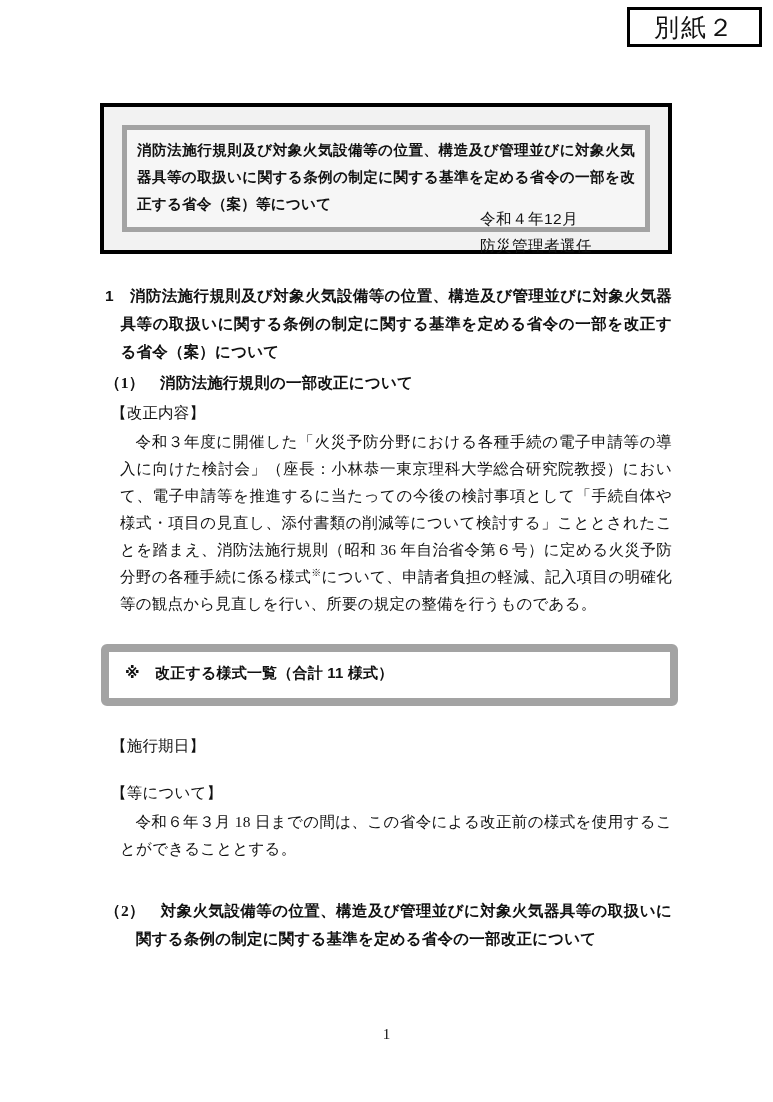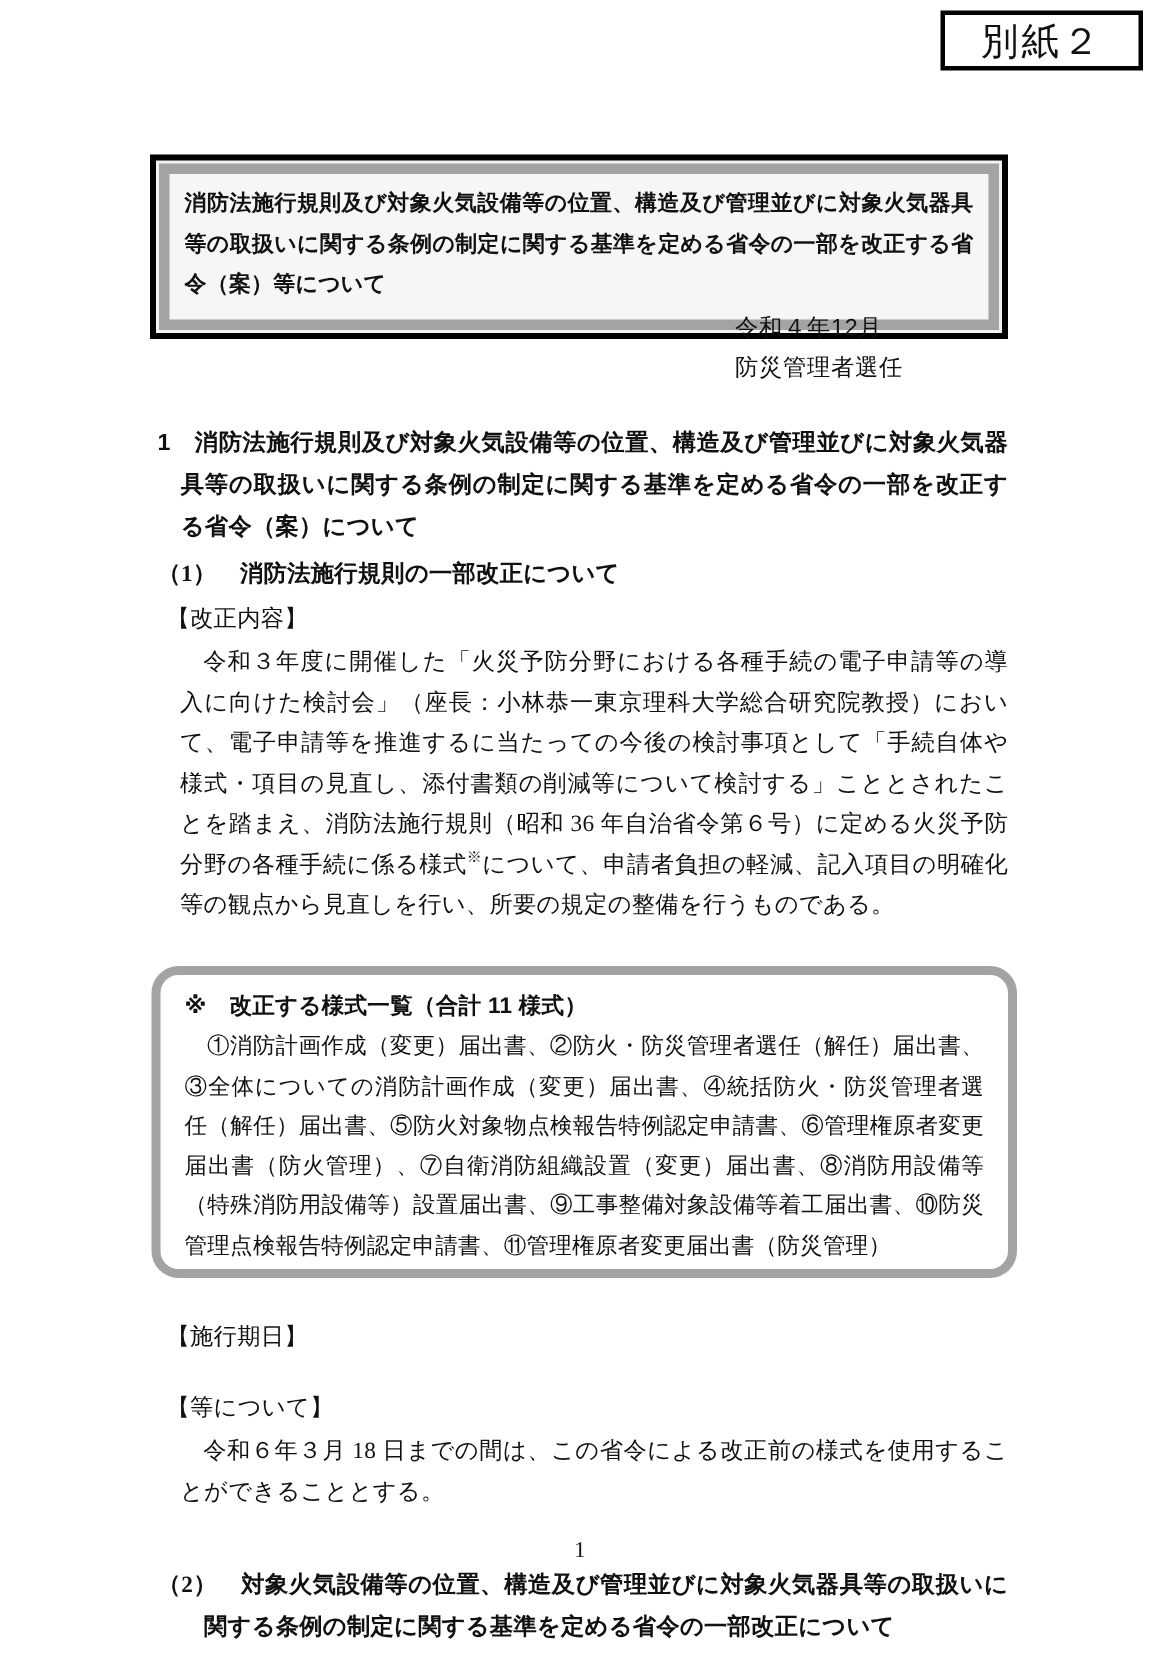--- a/index.html
+++ b/index.html
@@ -32,36 +32,36 @@
   .title-box {
     position: absolute;
     top: 103px;
     left: 100px;
     width: 572px;
     box-sizing: border-box;
     border: 4px solid #000;
     background: #f2f2f2;
   }
   .title-box-inner {
-    margin: 2px;
-    border: 7px solid #a3a3a3;
+    margin: 18px;
+    border: 5px solid #a3a3a3;
     padding: 7px 10px 9px 10px;
     background: #f6f6f6;
     font-family: "Liberation Sans", "DejaVu Sans", sans-serif;
     font-weight: bold;
     font-size: 14.6px;
     line-height: 1.85;
     letter-spacing: 0.2px;
     text-align: justify;
   }
   
   .byline {
     position: absolute;
     top: 205px;
-    left: 490px;
+    left: 480px;
     font-family: "Liberation Sans", "DejaVu Sans", sans-serif;
     font-size: 15.5px;
     line-height: 27px;
     letter-spacing: 0.5px;
   }
   
   .content {
     position: absolute;
     top: 282px;
     left: 105px;
@@ -107,23 +107,23 @@
     vertical-align: super;
     font-size: 10px;
     line-height: 0;
   }
   
   .note-box {
     margin-top: 27px;
     margin-left: -4px;
     width: 577px;
     box-sizing: border-box;
-    border: 6px solid #a3a3a3;
-    border-radius: 18px;
-    padding: 8px 16px 2px 16px;
+    border: 8px solid #a3a3a3;
+    border-radius: 6px;
+    padding: 8px 16px 12px 16px;
     background: #fff;
   }
   .note-box-heading {
     font-family: "Liberation Sans", "DejaVu Sans", sans-serif;
     font-weight: bold;
     font-size: 15px;
     line-height: 26px;
   }
   .note-box-body {
     font-size: 15px;
@@ -173,21 +173,20 @@
     <div class="sec-heading">1　消防法施行規則及び対象火気設備等の位置、構造及び管理並びに対象火気器具等の取扱いに関する条例の制定に関する基準を定める省令の一部を改正する省令（案）について</div>
 
     <div class="sub-heading">（1）　消防法施行規則の一部改正について</div>
 
     <div class="bracket-label">【改正内容】</div>
 
     <div class="body-para mincho"><span>令和３年度に開催した「火災予防分野における各種手続の電子申請等の導入に向けた検討会」（座長：小林恭一東京理科大学総合研究院教授）において、電子申請等を推進するに当たっての今後の検討事項として「手続自体や様式・項目の見直し、添付書類の削減等について検討する」こととされたことを踏まえ、消防法施行規則（昭和 36 年自治省令第６号）に定める火災予防分野の各種手続に係る様式</span><span class="sup-ref">※</span><span>について、申請者負担の軽減、記入項目の明確化等の観点から見直しを行い、所要の規定の整備を行うものである。</span></div>
 
     <div class="note-box">
       <div class="note-box-heading">※　改正する様式一覧（合計 11 様式）</div>
-      <div class="note-box-body mincho">①消防計画作成（変更）届出書、②防火・防災管理者選任（解任）届出書、③全体についての消防計画作成（変更）届出書、④統括防火・防災管理者選任（解任）届出書、⑤防火対象物点検報告特例認定申請書、⑥管理権原者変更届出書（防火管理）、⑦自衛消防組織設置（変更）届出書、⑧消防用設備等（特殊消防用設備等）設置届出書、⑨工事整備対象設備等着工届出書、⑩防災管理点検報告特例認定申請書、⑪管理権原者変更届出書（防災管理）</div>
     </div>
 
     <div class="spacer-md"></div>
 
     <div class="bracket-label">【施行期日】</div>
 
     <div class="spacer-sm"></div>
 
     <div class="bracket-label">【等について】</div>
     <div class="body-para mincho">令和６年３月 18 日までの間は、この省令による改正前の様式を使用することができることとする。</div>

